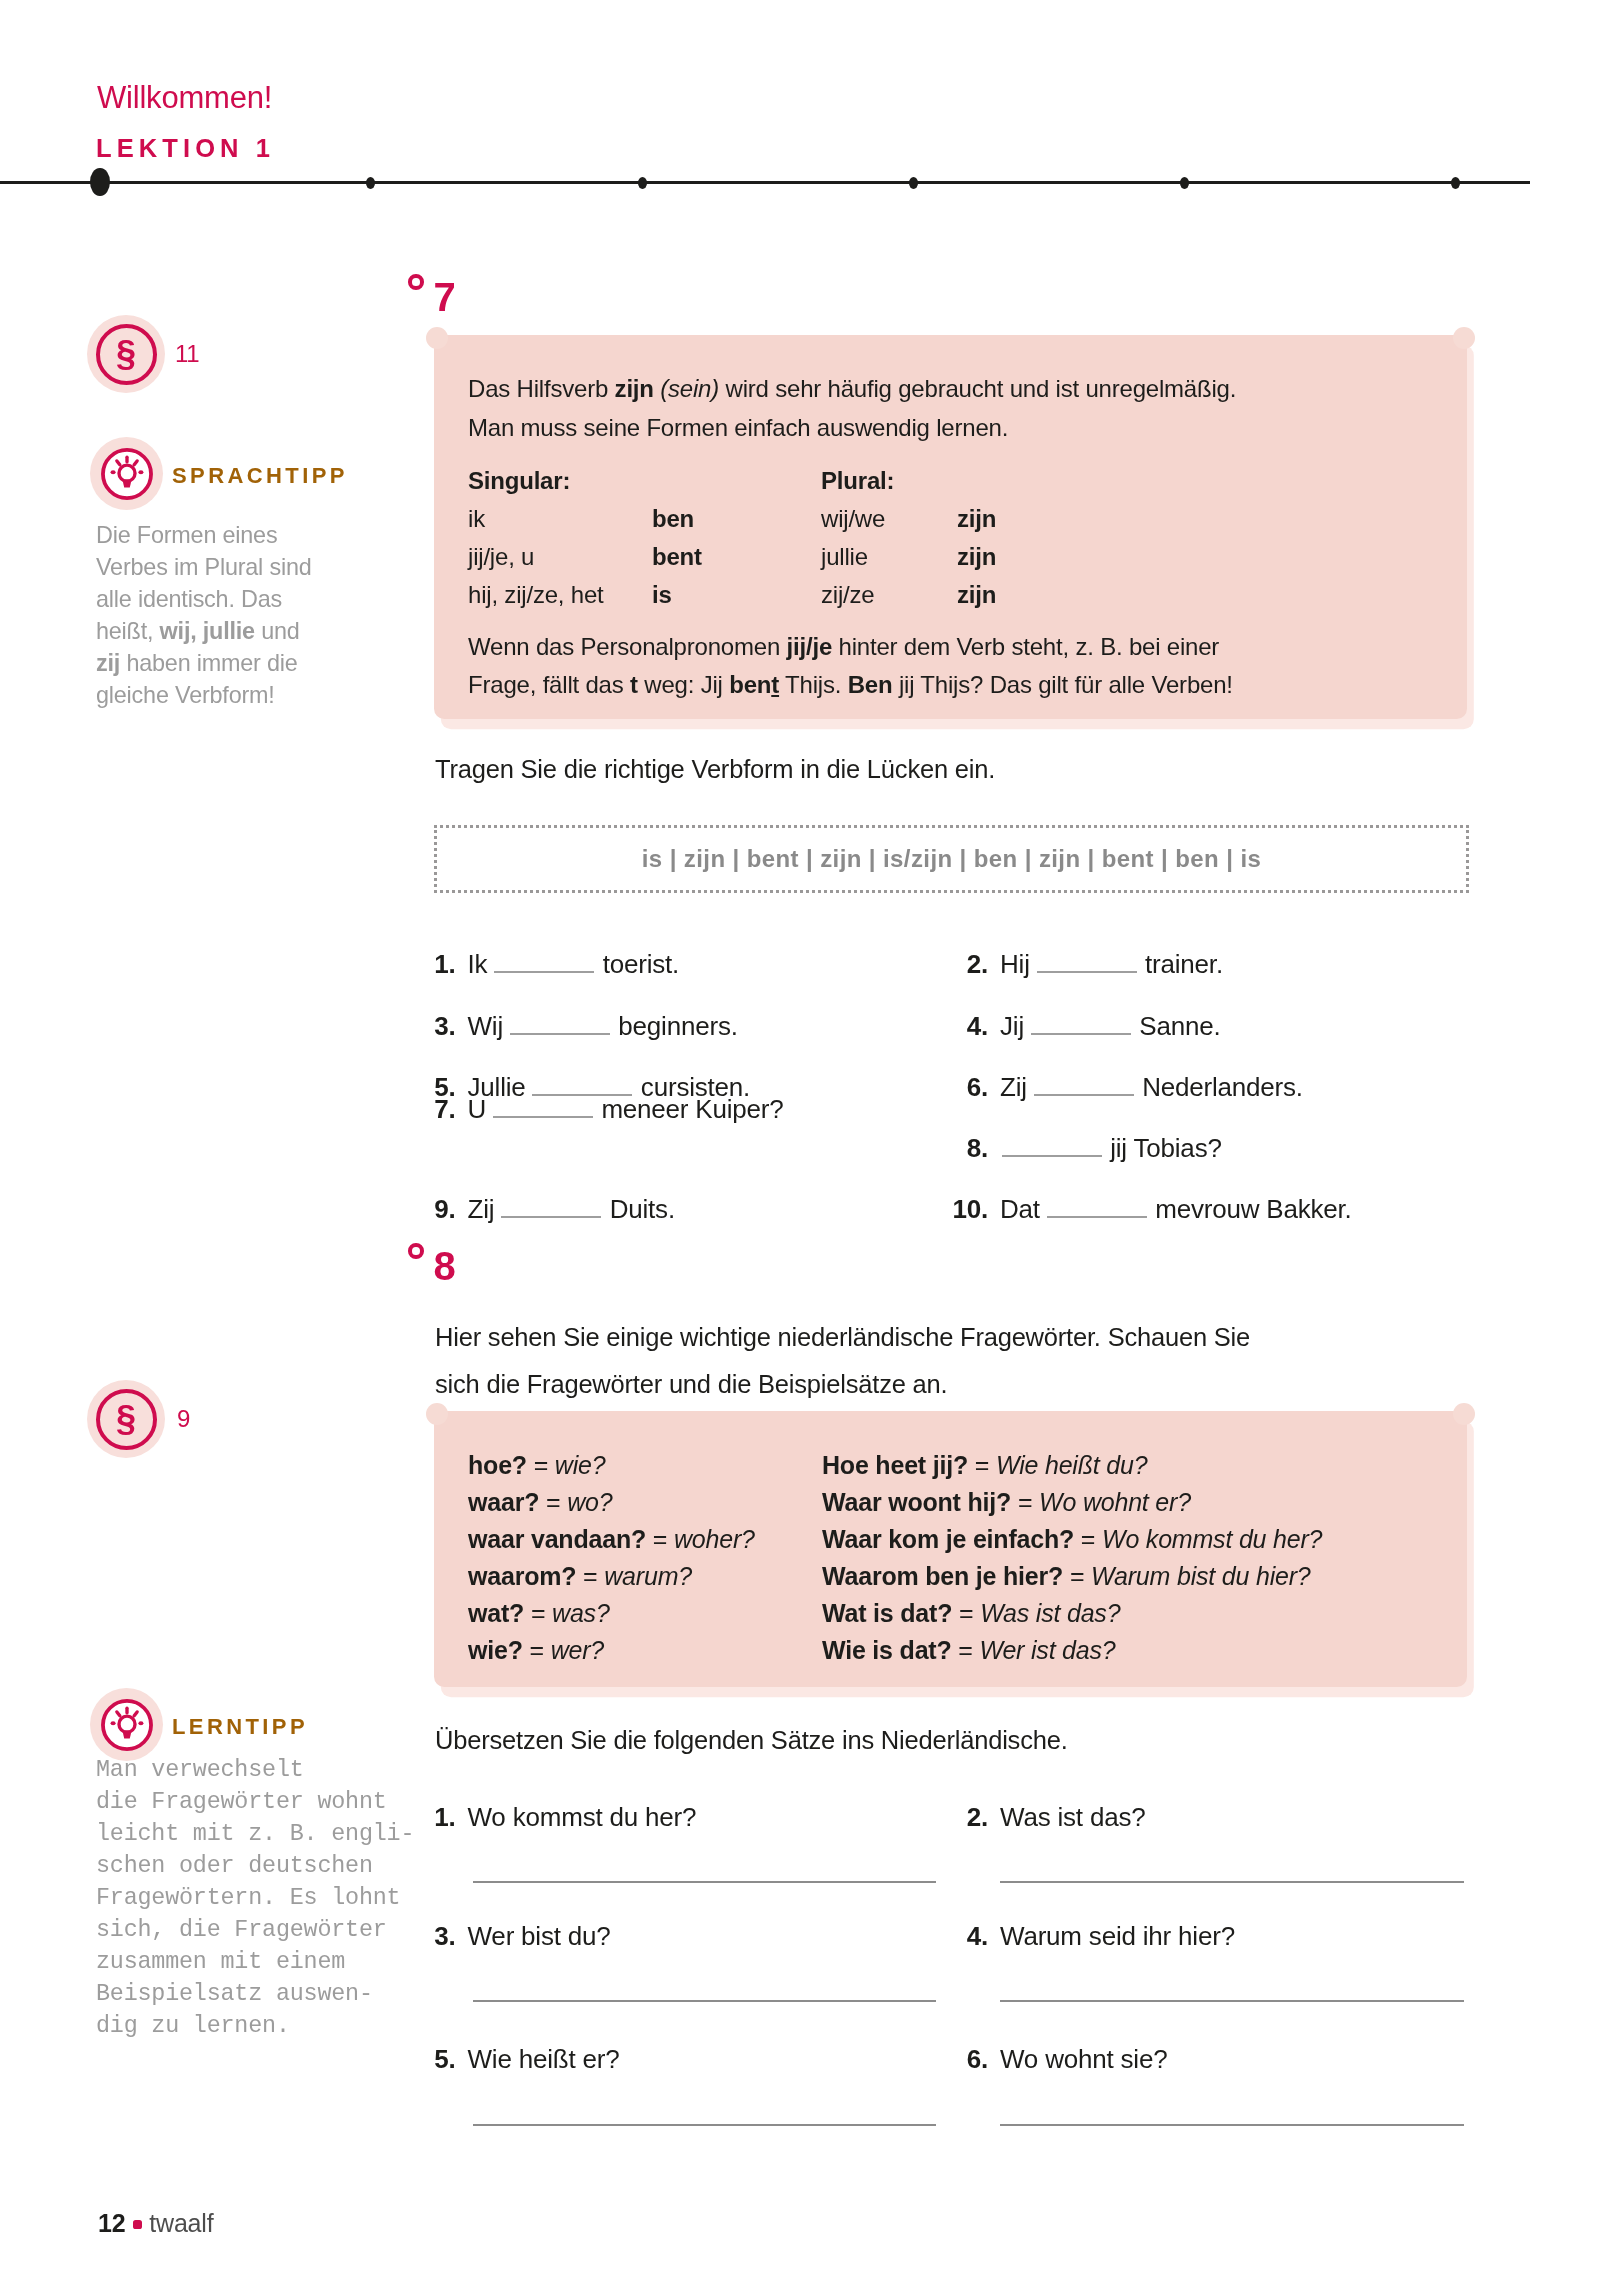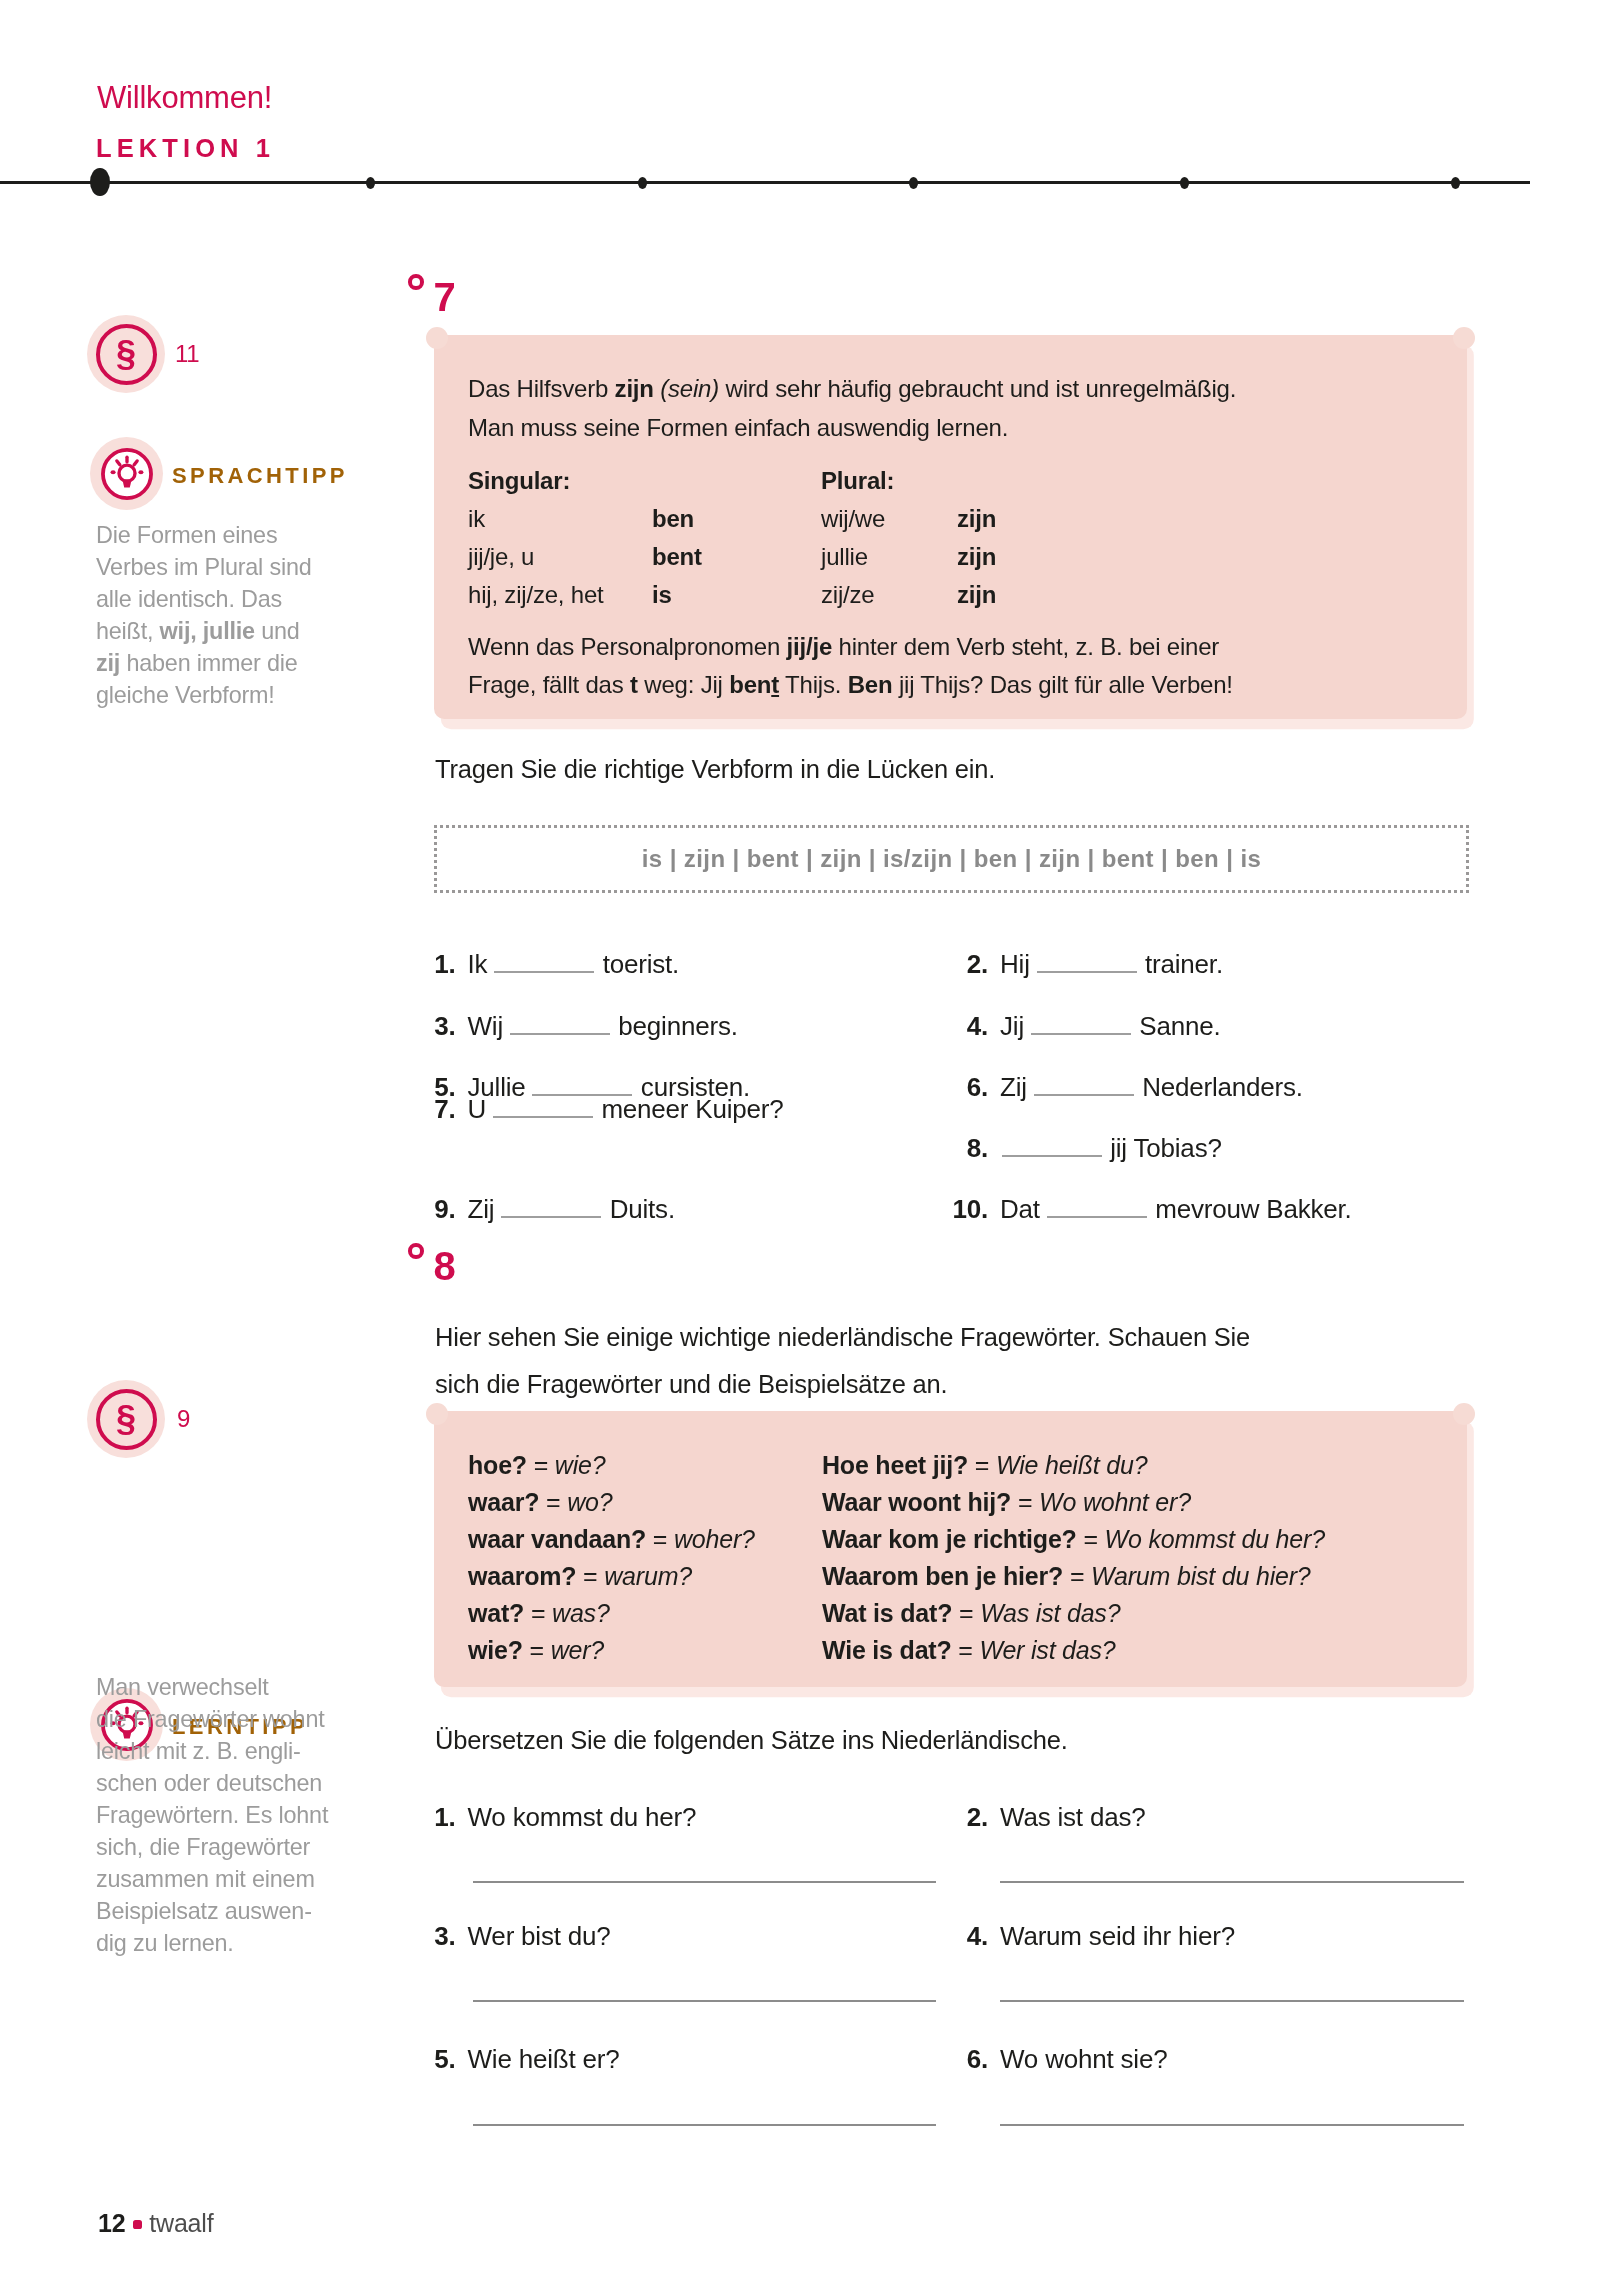--- a/index.html
+++ b/index.html
@@ -133,21 +133,21 @@
       <circle cx="32" cy="31" r="9.5" fill="none" stroke="#cf0c4e" stroke-width="4"></circle>
       <path d="M26.5 38.5 h11 l-2.2 9.5 h-6.6 z" fill="#cf0c4e"></path>
       <line x1="32" y1="12" x2="32" y2="17.5" stroke="#cf0c4e" stroke-width="4" stroke-linecap="round"></line>
       <line x1="20" y1="16.5" x2="23.5" y2="21" stroke="#cf0c4e" stroke-width="4" stroke-linecap="round"></line>
       <line x1="44" y1="16.5" x2="40.5" y2="21" stroke="#cf0c4e" stroke-width="4" stroke-linecap="round"></line>
       <ellipse cx="15.5" cy="30" rx="3" ry="2.4" fill="#cf0c4e"></ellipse>
       <ellipse cx="48.5" cy="30" rx="3" ry="2.4" fill="#cf0c4e"></ellipse>
     </svg>
   </div>
   <div class="tiplabel" style="left:172px;top:1714px;">LERNTIPP</div>
-  <div class="tiptext" style="top:1671px;">
+  <div class="tiptext" style="top:1754px;font-family:Liberation Mono, monospace;">
     <div>Man verwechselt</div>
     <div>die Fragewörter wohnt</div>
     <div>leicht mit z. B. engli-</div>
     <div>schen oder deutschen</div>
     <div>Fragewörtern. Es lohnt</div>
     <div>sich, die Fragewörter</div>
     <div>zusammen mit einem</div>
     <div>Beispielsatz auswen-</div>
     <div>dig zu lernen.</div>
   </div>
@@ -234,21 +234,21 @@
     <div>sich die Fragewörter und die Beispielsätze an.</div>
   </div>
 
   <div class="pinkbox" style="top:1411px;height:276px;padding-top:36px;">
     <div class="vocabgrid">
       <div><span class="vc-nl">hoe?</span> <span>=</span> <span class="vc-de">wie?</span></div>
       <div><span class="vc-nl">Hoe heet jij?</span> <span>=</span> <span class="vc-de">Wie heißt du?</span></div>
       <div><span class="vc-nl">waar?</span> <span>=</span> <span class="vc-de">wo?</span></div>
       <div><span class="vc-nl">Waar woont hij?</span> <span>=</span> <span class="vc-de">Wo wohnt er?</span></div>
       <div><span class="vc-nl">waar vandaan?</span> <span>=</span> <span class="vc-de">woher?</span></div>
-      <div><span class="vc-nl">Waar kom je richtige?</span> <span>=</span> <span class="vc-de">Wo kommst du her?</span></div>
+      <div><span class="vc-nl">Waar kom je einfach?</span> <span>=</span> <span class="vc-de">Wo kommst du her?</span></div>
       <div><span class="vc-nl">waarom?</span> <span>=</span> <span class="vc-de">warum?</span></div>
       <div><span class="vc-nl">Waarom ben je hier?</span> <span>=</span> <span class="vc-de">Warum bist du hier?</span></div>
       <div><span class="vc-nl">wat?</span> <span>=</span> <span class="vc-de">was?</span></div>
       <div><span class="vc-nl">Wat is dat?</span> <span>=</span> <span class="vc-de">Was ist das?</span></div>
       <div><span class="vc-nl">wie?</span> <span>=</span> <span class="vc-de">wer?</span></div>
       <div><span class="vc-nl">Wie is dat?</span> <span>=</span> <span class="vc-de">Wer ist das?</span></div>
     </div>
   </div>
 
   <div class="instr" style="top:1726px;">Übersetzen Sie die folgenden Sätze ins Niederländische.</div>

